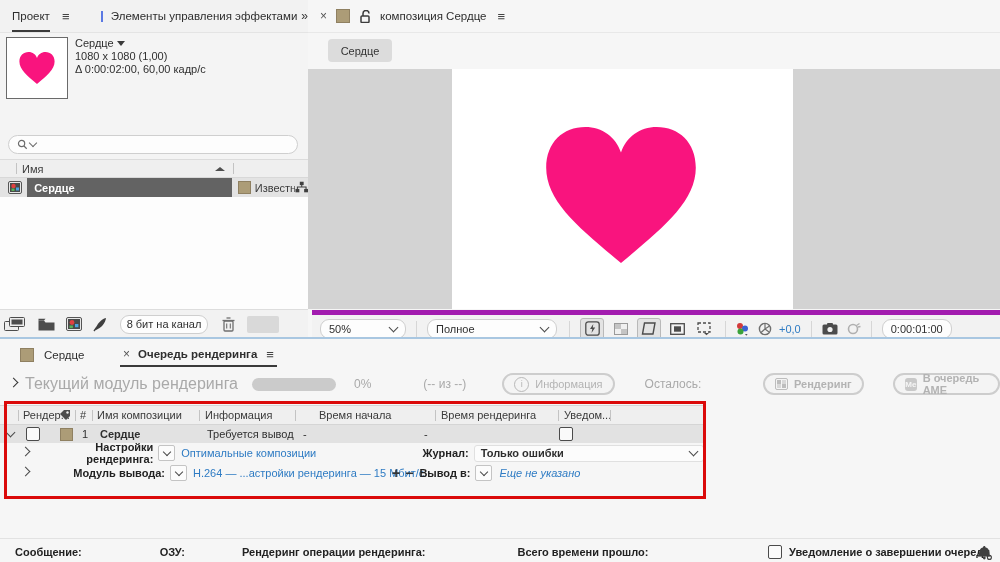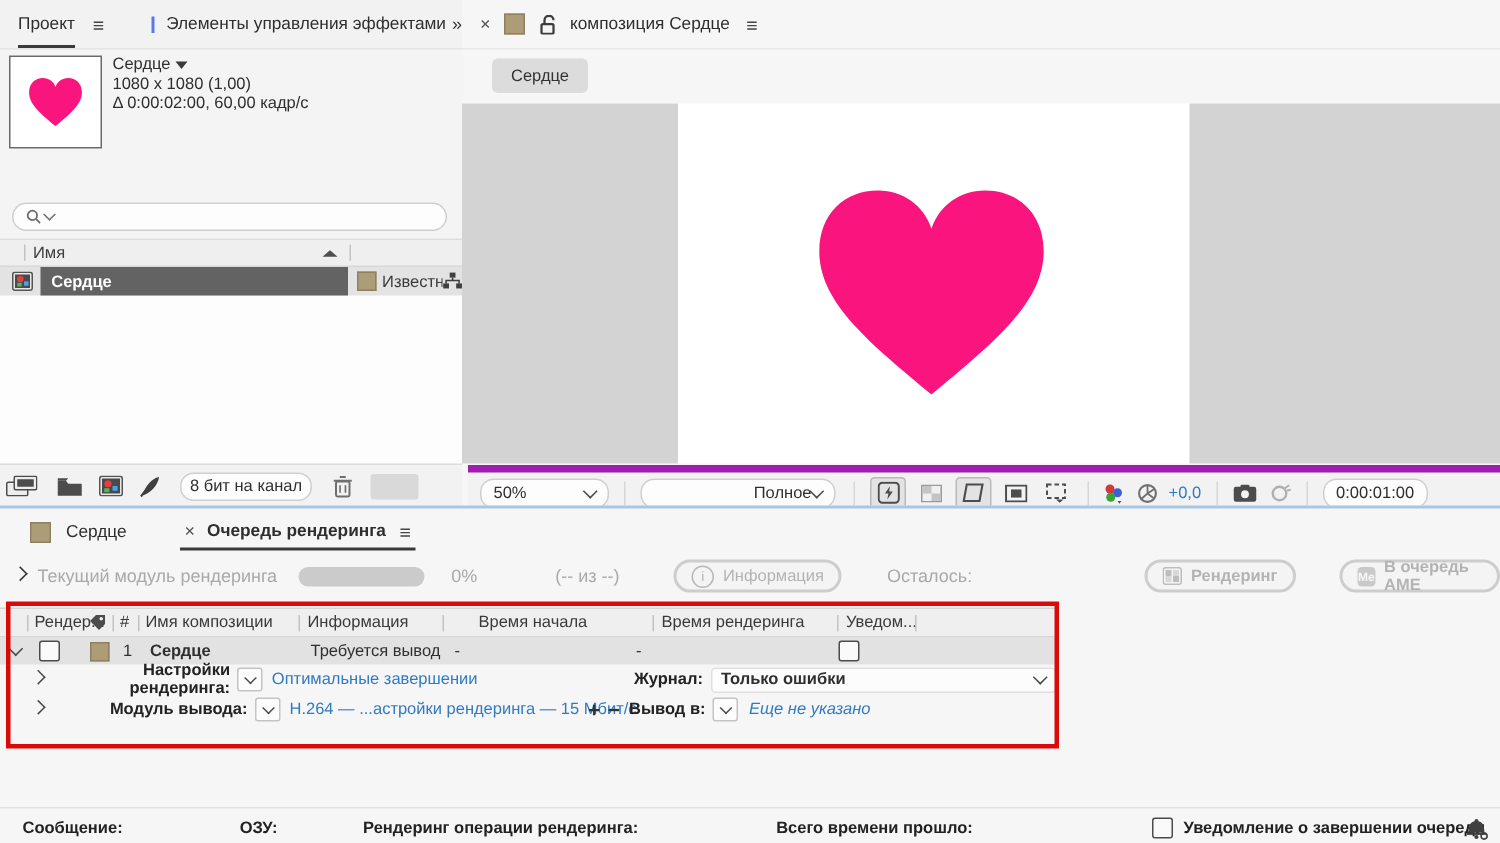--- a/index.html
+++ b/index.html
@@ -160,21 +160,21 @@
         <path d="M50 86 C26 66 6 50 6 30 C6 15 16 6 29 6 C39 6 47 12 50 21 C53 12 61 6 71 6 C84 6 94 15 94 30 C94 50 74 66 50 86 Z" fill="#F9147E"></path>
       </svg>
     </div>
 
     <div class="abs flex" style="left:4px;top:310px;width:692px;height:27px;background:#f2f2f2;border-top:5px solid #a21caf;">
       <div class="field" style="margin-left:8px;width:86px;height:20px;justify-content:space-between;">
         <span>50%</span>
           <span class="chev"></span>
       </div>
       <span class="vline" style="margin-left:10px;"></span>
-      <div class="field" style="margin-left:10px;width:130px;height:20px;justify-content:flex-end;">
+      <div class="field" style="margin-left:10px;width:130px;height:20px;justify-content:space-between;">
         <span>Полное</span>
           <span class="chev"></span>
       </div>
       <span class="vline" style="margin-left:12px;"></span>
       <span class="iconbtn active" style="margin-left:10px;">
         <svg width="15" height="15" viewBox="0 0 15 15">
           <rect x="0.8" y="0.8" width="13.4" height="13.4" rx="2.5" fill="none" stroke="#4c4c4c" stroke-width="1.3"></rect>
           <path d="M8.3 3 L5 8 H7.3 L6.5 12 L10.2 6.6 H7.8 Z" fill="#4c4c4c"></path>
         </svg>
       </span>
@@ -246,21 +246,21 @@
       <span class="tabtxt" style="margin-left:10px;">Сердце</span>
     </div>
     <div class="abs flex" style="left:120px;top:4px;height:22px;border-bottom:2px solid #3a3a3a;padding:0 3px;">
       <span style="color:#555;font-size:12px;">×</span>
       <span class="tabtxt" style="margin-left:8px;font-weight:700;">Очередь рендеринга</span>
       <span class="hamburger" style="margin-left:9px;">≡</span>
     </div>
 
     <div class="abs flex" style="left:0;top:33px;width:1000px;height:24px;">
       <span class="chev right" style="margin-left:10px;border-color:#333;"></span>
-      <span class="gray-txt" style="margin-left:8px;font-size:12px;">Текущий модуль рендеринга</span>
+      <span class="gray-txt" style="margin-left:8px;font-size:16px;">Текущий модуль рендеринга</span>
       <div style="margin-left:14px;width:84px;height:13px;background:#cbcbcb;border-radius:7px;"></div>
       <span class="gray-txt" style="margin-left:18px;font-size:12px;">0%</span>
       <span class="gray-txt" style="margin-left:52px;font-size:12px;">(-- из --)</span>
       <div class="pill" style="margin-left:36px;">
         <span style="width:13px;height:13px;border:1.4px solid #b9b9b9;border-radius:50%;display:flex;align-items:center;justify-content:center;font-size:9px;">i</span>
         <span>Информация</span>
       </div>
       <span class="gray-txt" style="margin-left:30px;font-size:12px;">Осталось:</span>
       <div class="pill" style="position:absolute;left:763px;">
         <svg width="13" height="12" viewBox="0 0 13 12">
@@ -313,21 +313,21 @@
         <span style="width:123px;">-</span>
         <span class="checkbox" style="margin-left:12px;"></span>
       </div>
 
       <div class="flex" style="height:20px;">
         <span class="chev right" style="margin-left:22px;"></span>
         <span class="boldlbl" style="margin-left:0;width:126px;text-align:right;">Настройки рендеринга:</span>
         <span class="chevbox" style="margin-left:5px;">
             <span class="chev sm"></span>
           </span>
-        <span class="blue" style="margin-left:6px;width:218px;">Оптимальные завершении</span>
+        <span class="blue" style="margin-left:6px;width:218px;">Оптимальные композиции</span>
         <span class="boldlbl" style="width:73px;text-align:right;">Журнал:</span>
         <div style="margin-left:5px;width:233px;height:17px;background:#fcfcfc;border:1px solid #e0e0e0;border-radius:3px;display:flex;align-items:center;justify-content:space-between;padding:0 6px;box-sizing:border-box;text-align:right;">
           <span style="font-weight:700;">Только ошибки</span>
           <span class="chev"></span>
         </div>
       </div>
 
       <div class="flex" style="height:20px;">
         <span class="chev right" style="margin-left:22px;"></span>
         <span class="boldlbl" style="width:126px;text-align:right;padding-left:10px;">Модуль вывода:</span>

